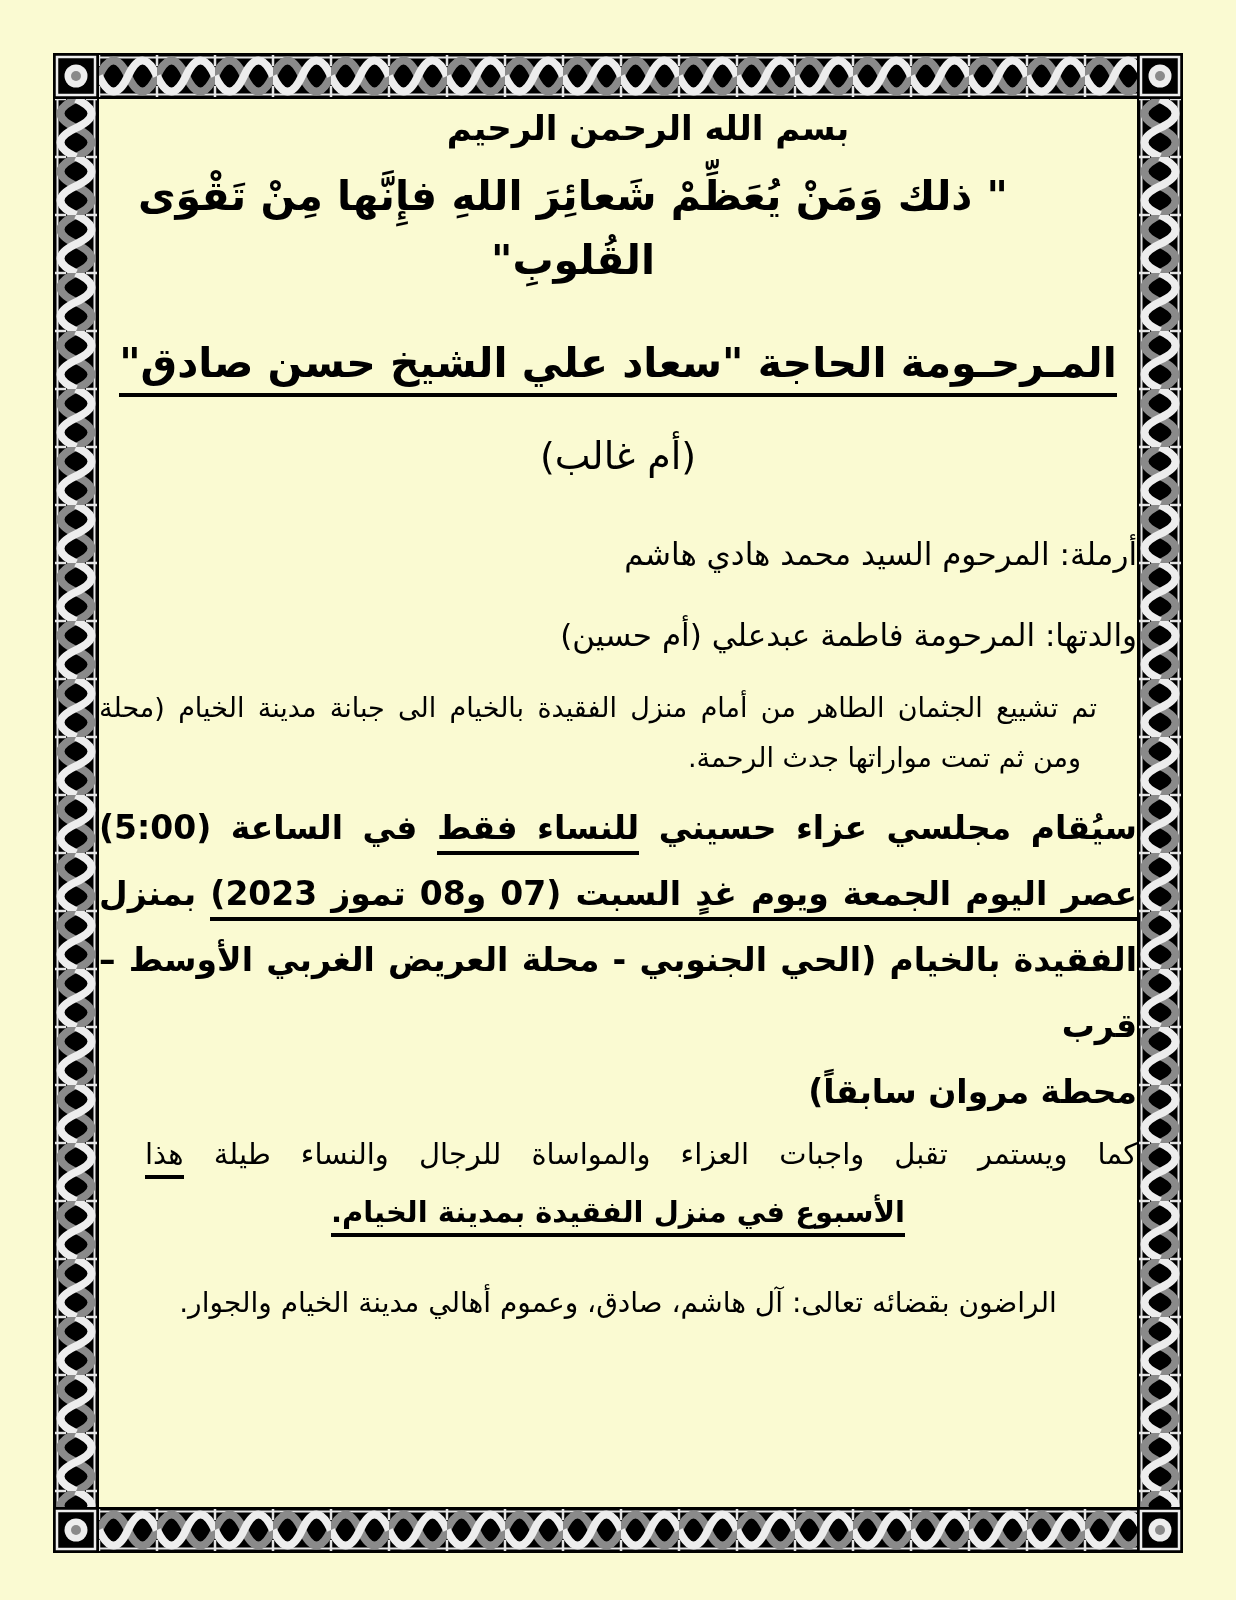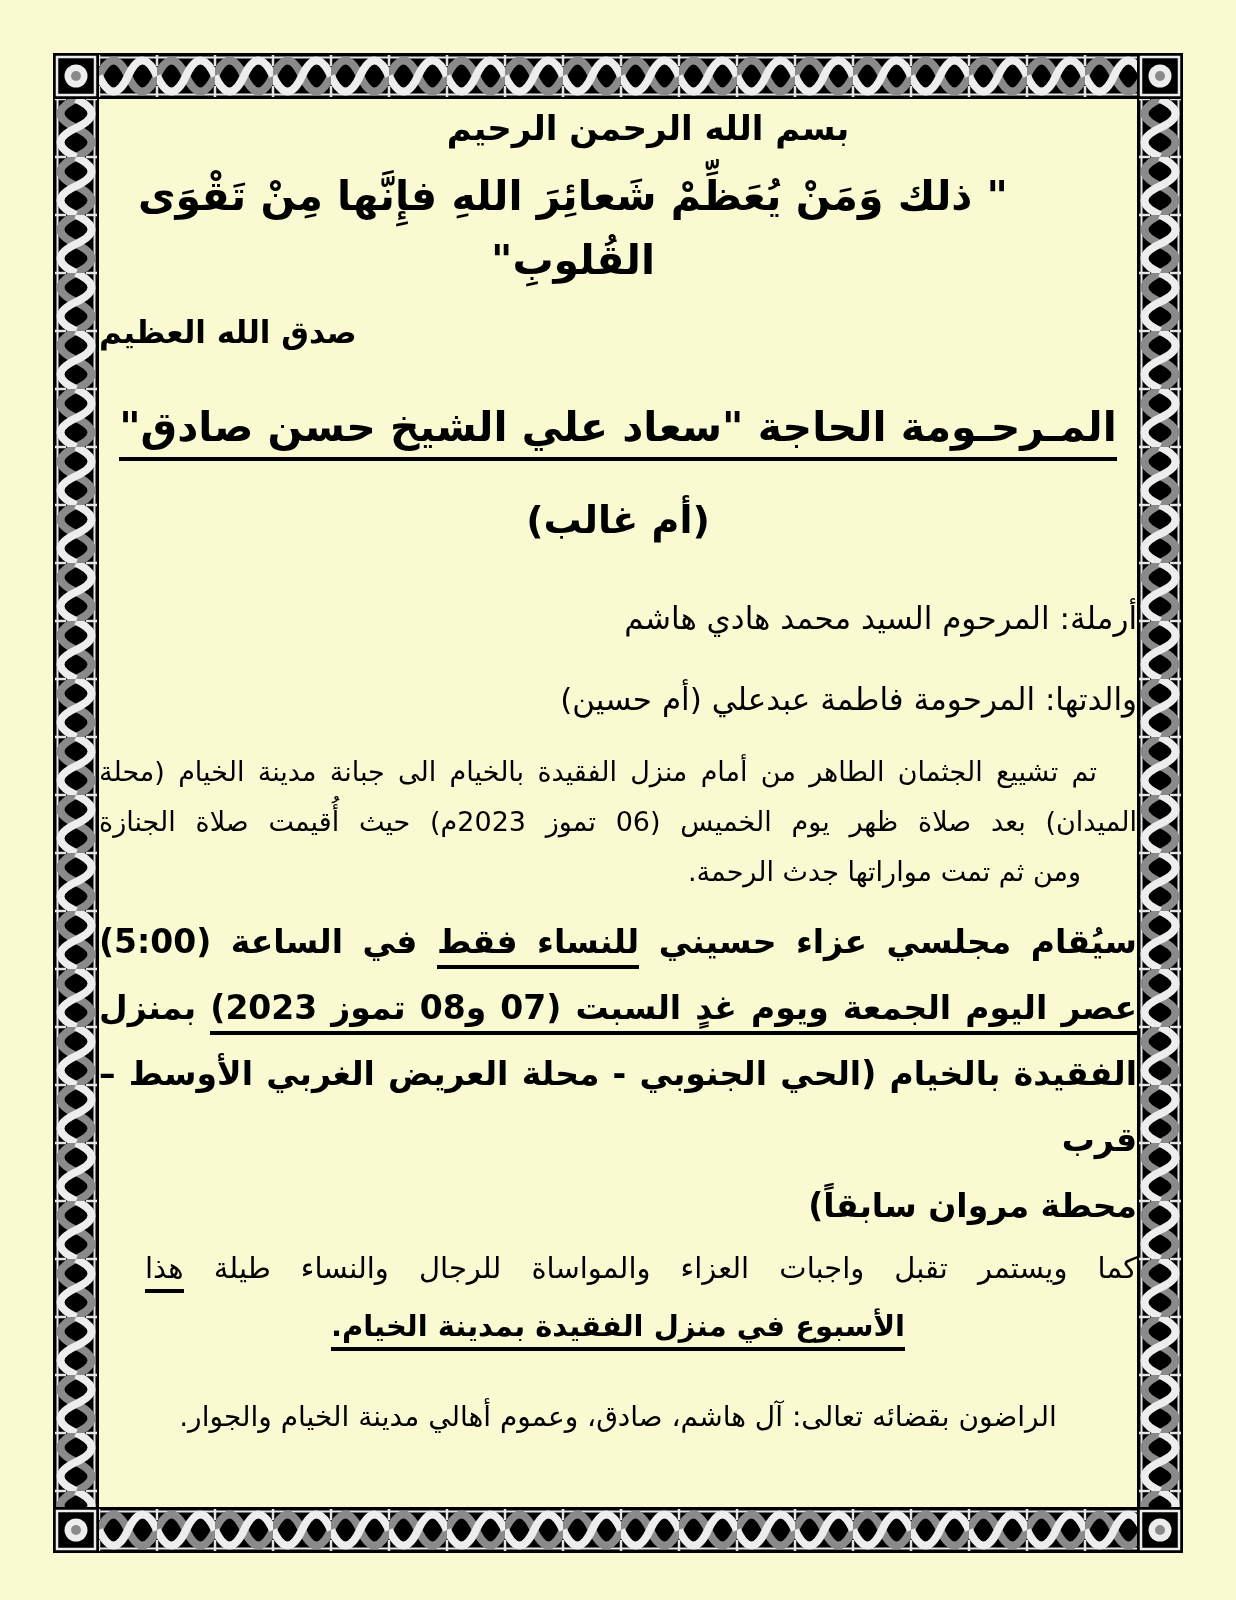--- a/index.html
+++ b/index.html
@@ -36,21 +36,21 @@
   .tasdeeq{margin-top:16px;text-align:left;font-size:31px;font-weight:bold;line-height:48px;}
 
   .red-heading{
     margin-top:52px;font-size:32px;font-weight:bold;color:#EE0000;
     text-align:justify;text-align-last:justify;line-height:48px;
     padding-bottom:8px;border-bottom:4px solid #EE0000;
   }
 
   .title{margin-top:40px;text-align:center;font-size:41px;font-weight:bold;line-height:62px;}
   .title .u{border-bottom:4px solid #000;padding-bottom:6px;}
-  .kunya{margin-top:34px;text-align:center;font-size:38px;font-weight:bold;line-height:57px;}
+  .kunya{margin-top:34px;text-align:center;font-size:38px;font-weight:normal;line-height:57px;}
 
   .family-line{font-size:31px;line-height:47px;text-align:right;}
   .family-line.widow{margin-top:46px;}
   .family-line.mother{margin-top:34px;}
 
   .burial{margin-top:24px;font-size:27px;line-height:50px;}
   .burial .l1{text-align:justify;text-align-last:justify;padding-right:40px;}
   .burial .l2{text-align:justify;text-align-last:justify;}
   .burial .l3{text-align:right;padding-right:56px;}
 
@@ -139,34 +139,32 @@
       <circle cx="23" cy="23" r="5" fill="#8A8A8A"></circle>
     </svg>
   </div>
 
   <div class="content">
 
     <div class="basmala"><span class="shift">بسم الله الرحمن الرحيم</span></div>
 
     <div class="verse"><span class="shift">" ذلك وَمَنْ يُعَظِّمْ شَعائِرَ اللهِ فإِنَّها مِنْ تَقْوَى القُلوبِ"</span></div>
 
-    <div class="tasdeeq">صدق الله العظيم</div>
 
 
     <div class="title"><span class="u">المـرحـومة الحاجة "سعاد علي الشيخ حسن صادق"</span></div>
 
     <div class="kunya">(أم غالب)</div>
 
     <div class="family-line widow"><span class="b">أرملة:</span><span> المرحوم السيد محمد هادي هاشم</span></div>
 
     <div class="family-line mother"><span class="b">والدتها:</span><span> المرحومة فاطمة عبدعلي (أم حسين)</span></div>
 
     <div class="burial">
       <div class="l1">تم تشييع الجثمان الطاهر من أمام منزل الفقيدة بالخيام الى جبانة مدينة الخيام (محلة</div>
-      <div class="l2">الميدان) بعد صلاة ظهر يوم الخميس (06 تموز 2023م) حيث أُقيمت صلاة الجنازة</div>
       <div class="l3">ومن ثم تمت مواراتها جدث الرحمة.</div>
     </div>
 
     <div class="majlis">
       <div class="jl"><span>سيُقام مجلسي عزاء حسيني </span><span class="ul4">للنساء فقط</span><span> في الساعة (5:00)</span></div>
       <div class="jl"><span class="ul4">عصر اليوم الجمعة ويوم غدٍ السبت (07 و08 تموز 2023)</span><span> بمنزل</span></div>
       <div class="jl">الفقيدة بالخيام (الحي الجنوبي - محلة العريض الغربي الأوسط – قرب</div>
       <div class="l4">محطة مروان سابقاً)</div>
     </div>
 

